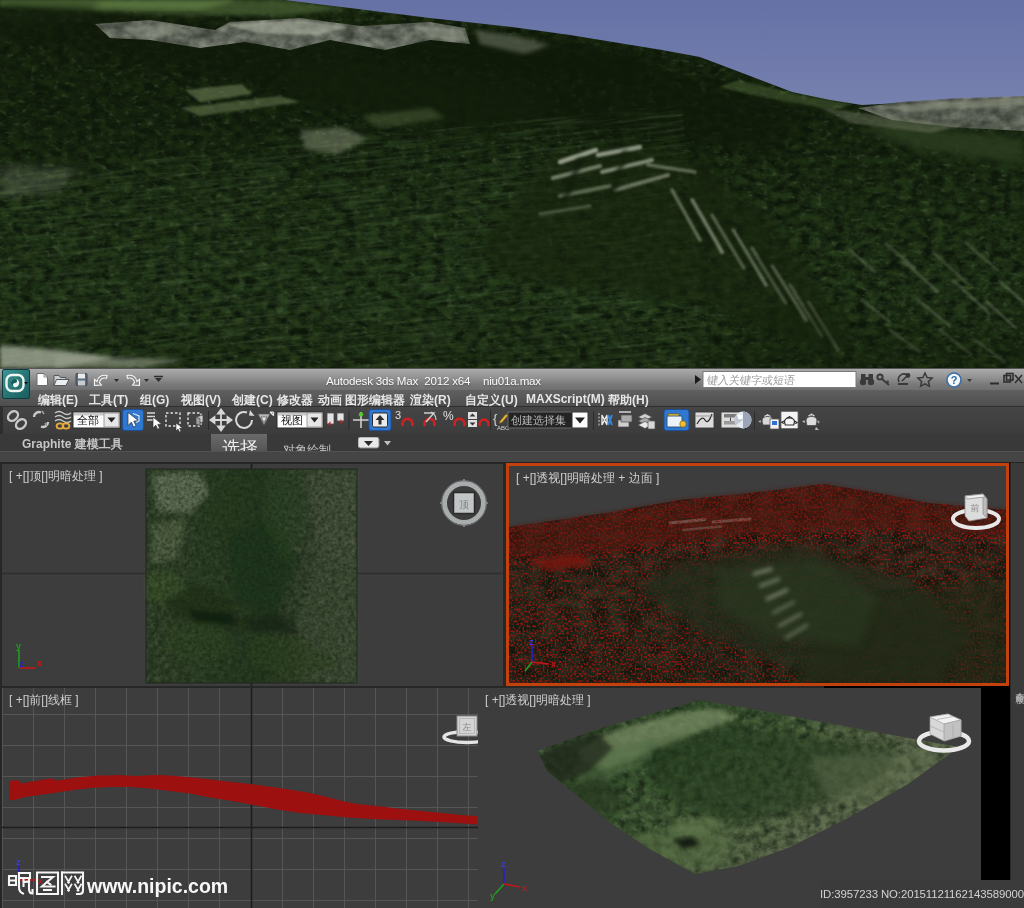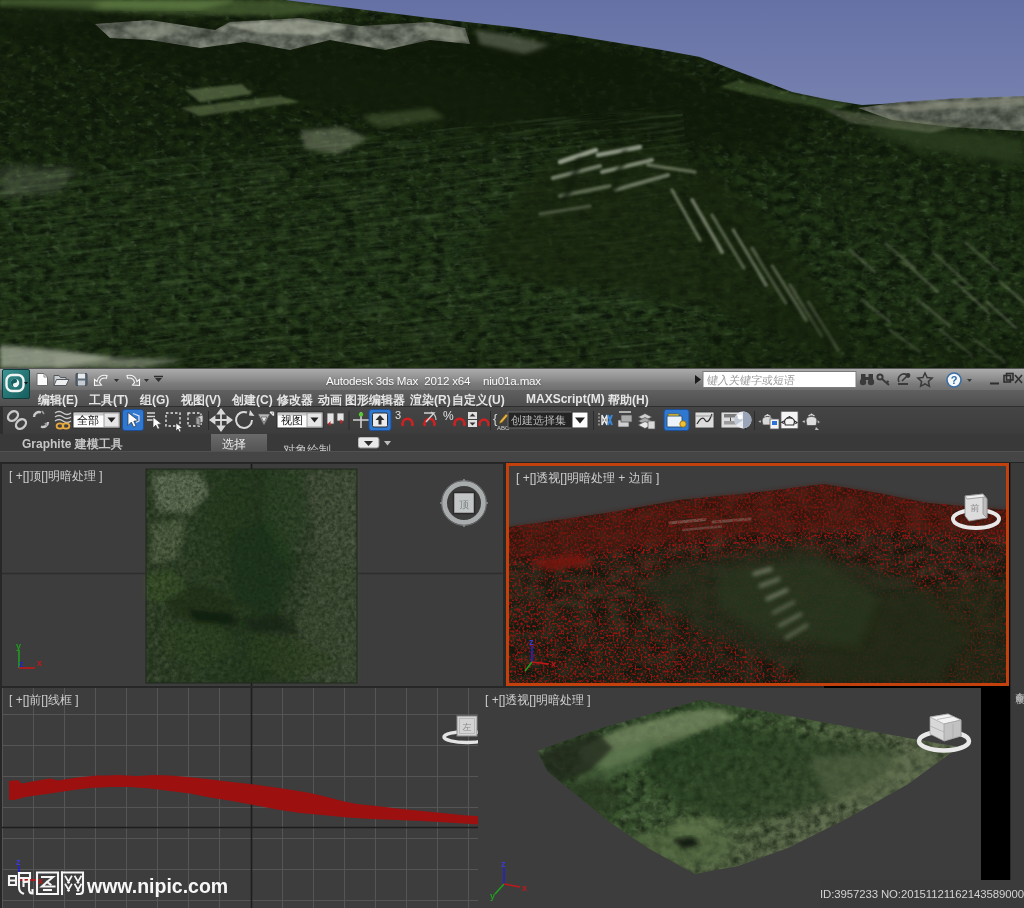--- a/index.html
+++ b/index.html
@@ -233,21 +233,21 @@
 <div class="abs" id="menubar">
 <div class="menuitem abs" style="left:38px;top:2px;">编辑(E)</div>
 <div class="menuitem abs" style="left:89px;top:2px;">工具(T)</div>
 <div class="menuitem abs" style="left:140px;top:2px;">组(G)</div>
 <div class="menuitem abs" style="left:181px;top:2px;">视图(V)</div>
 <div class="menuitem abs" style="left:232px;top:2px;">创建(C)</div>
 <div class="menuitem abs" style="left:277px;top:2px;text-align:right;">修改器</div>
 <div class="menuitem abs" style="left:318px;top:2px;">动画</div>
 <div class="menuitem abs" style="left:345px;top:2px;">图形编辑器</div>
 <div class="menuitem abs" style="left:410px;top:2px;">渲染(R)</div>
-<div class="menuitem abs" style="left:452px;top:2px;text-align:right;">自定义(U)</div>
+<div class="menuitem abs" style="left:465px;top:2px;text-align:right;">自定义(U)</div>
 <div class="menuitem abs" style="left:526px;top:2px;">MAXScript(M)</div>
 <div class="menuitem abs" style="left:608px;top:2px;">帮助(H)</div>
 </div>
 
 <div class="abs" style="left:2px;top:369px;width:26px;height:28px;background:linear-gradient(135deg,#3e9696 0%,#2a7878 45%,#175e5e 100%);border:1px solid #0e3d3d;border-radius:2px;">
 <svg width="26" height="28" viewBox="0 0 26 28">
 <rect x="3.5" y="5" width="17" height="16" rx="5.5" fill="none" stroke="#f0f5f2" stroke-width="2.4"></rect>
 <circle cx="12" cy="13" r="4.2" fill="#f0f5f2"></circle>
 <path d="M12,8.8 a4.2,4.2 0 0 0 0,8.4 a2.1,2.1 0 0 1 0,-4.2 a2.1,2.1 0 0 0 0,-4.2 z" fill="#175e5e"></path>
 <circle cx="12" cy="11" r="0.9" fill="#175e5e"></circle>
@@ -439,21 +439,21 @@
 <path d="M808.5,9 q3,-2.5 6,0" fill="none" stroke="#dcdcdc" stroke-width="1.2"></path>
 <circle cx="811.5" cy="7.6" r="1" fill="#dcdcdc"></circle>
 <path d="M816,20 l3,3 -4,0 z" fill="#b8b8b8"></path>
 </g>
 </svg>
 </div>
 <div class="abs" id="ribtabs">
 <div class="abs" style="left:211px;top:0;width:56px;height:17px;background:linear-gradient(#6a6a6a,#555);"></div>
 <div class="abs" style="left:22px;top:2px;font-size:12px;color:#c6c6c6;font-weight:bold;">Graphite 建模工具</div>
 <div class="abs" style="left:146px;top:2px;font-size:12px;color:#bef264;margin-top:32px;">自由形式</div>
-<div class="abs" style="left:222px;top:2px;font-size:12px;color:#ededed;">选择</div>
+<div class="abs" style="left:222px;top:2px;font-size:18px;color:#ededed;">选择</div>
 <div class="abs" style="left:283px;top:8px;font-size:12px;color:#c6c6c6;">对象绘制</div>
 <svg class="abs" style="left:358px;top:3px" width="34" height="12" viewBox="0 0 34 12">
 <rect x="0" y="0" width="21" height="11" rx="2.5" fill="#e8e8e8" stroke="#8a8a8a"></rect>
 <path d="M6,4 l9,0 -4.5,5 z" fill="#2a2a2a"></path>
 <path d="M26,4 l7,0 -3.5,4.5 z" fill="#bdbdbd"></path>
 </svg>
 </div>
 <div class="abs" id="ribstrip"></div>
 <div class="abs" id="vparea">
   <div class="abs vp" id="vptl">

